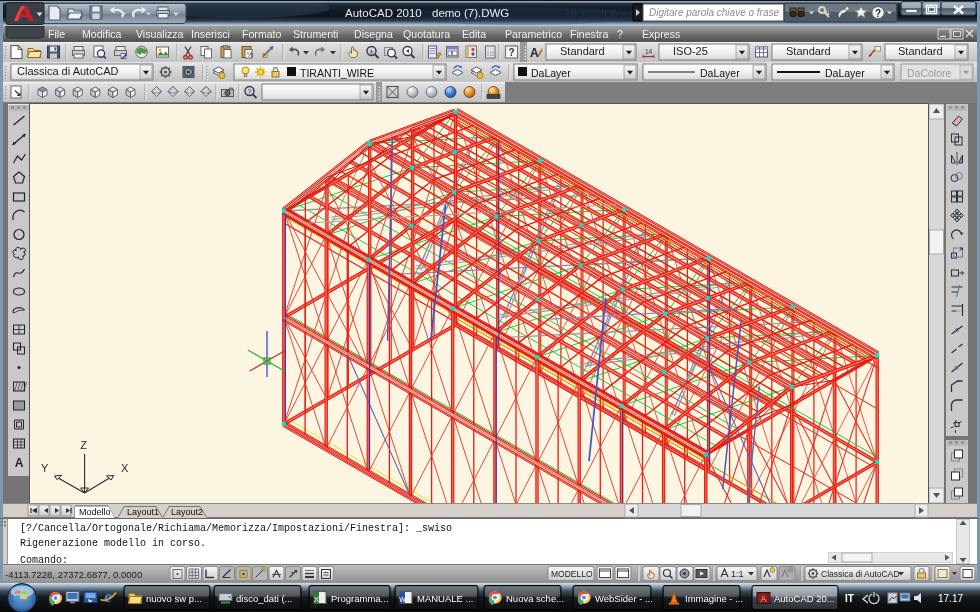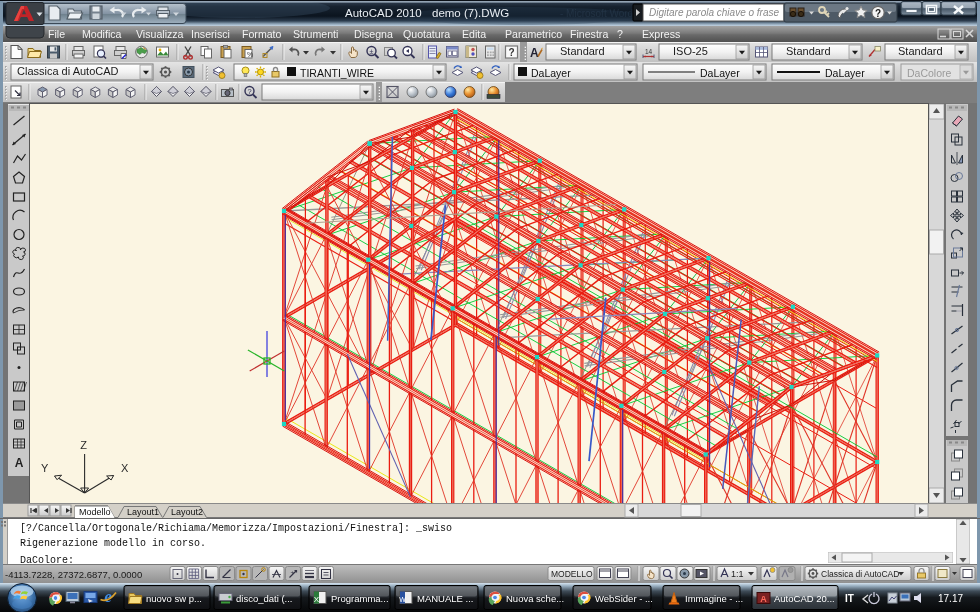--- a/index.html
+++ b/index.html
@@ -1689,21 +1689,21 @@
 <div class="abs" style="left:977px;top:0;width:3px;height:46px;background:#7e97ad"></div>
 <div class="abs" style="left:3px;top:0;width:5px;height:46px;background:#d4d0c8;border-right:1px solid #999"></div>
 <svg class="abs" style="left:0;top:1px" width="8" height="10">
       <rect x="1" y="1" width="2" height="2" fill="#777"></rect>
       <rect x="4" y="1" width="2" height="2" fill="#777"></rect>
       <rect x="1" y="4.5" width="2" height="2" fill="#777"></rect>
       <rect x="4" y="4.5" width="2" height="2" fill="#777"></rect>
     </svg>
 <div class="abs" style="left:20px;top:3px;font-family:'Liberation Mono',monospace;font-size:10px;color:#111;line-height:14.5px;white-space:pre">[?/Cancella/Ortogonale/Richiama/Memorizza/Impostazioni/Finestra]: _swiso
 Rigenerazione modello in corso.</div>
-<div class="abs" style="left:20px;top:36px;font-family:'Liberation Mono',monospace;font-size:10px;color:#111">DaColore:</div>
+<div class="abs" style="left:20px;top:36px;font-family:'Liberation Mono',monospace;font-size:10px;color:#111">Comando:</div>
 </div>
 <svg class="abs" style="left:956px;top:519px" width="14" height="45">
     <rect x="0.0" y="0.0" width="14.0" height="45.0" fill="#e8e8e8" stroke="#aaa" stroke-width="1"></rect>
     <path d="M3.5 6 l7 0 l-3.5 -4.5 z" fill="#555"></path>
     <path d="M3.5 39 l7 0 l-3.5 4.5 z" fill="#555"></path>
   </svg>
 <svg class="abs" style="left:828px;top:552px" width="125" height="11">
     <rect x="0.0" y="0.0" width="125.0" height="11.0" fill="#e8e8e8" stroke="#bbb" stroke-width="1"></rect>
     <path d="M8 2.5 l-4.5 3 l4.5 3 z" fill="#555"></path>
     <path d="M117 2.5 l4.5 3 l-4.5 3 z" fill="#555"></path>

